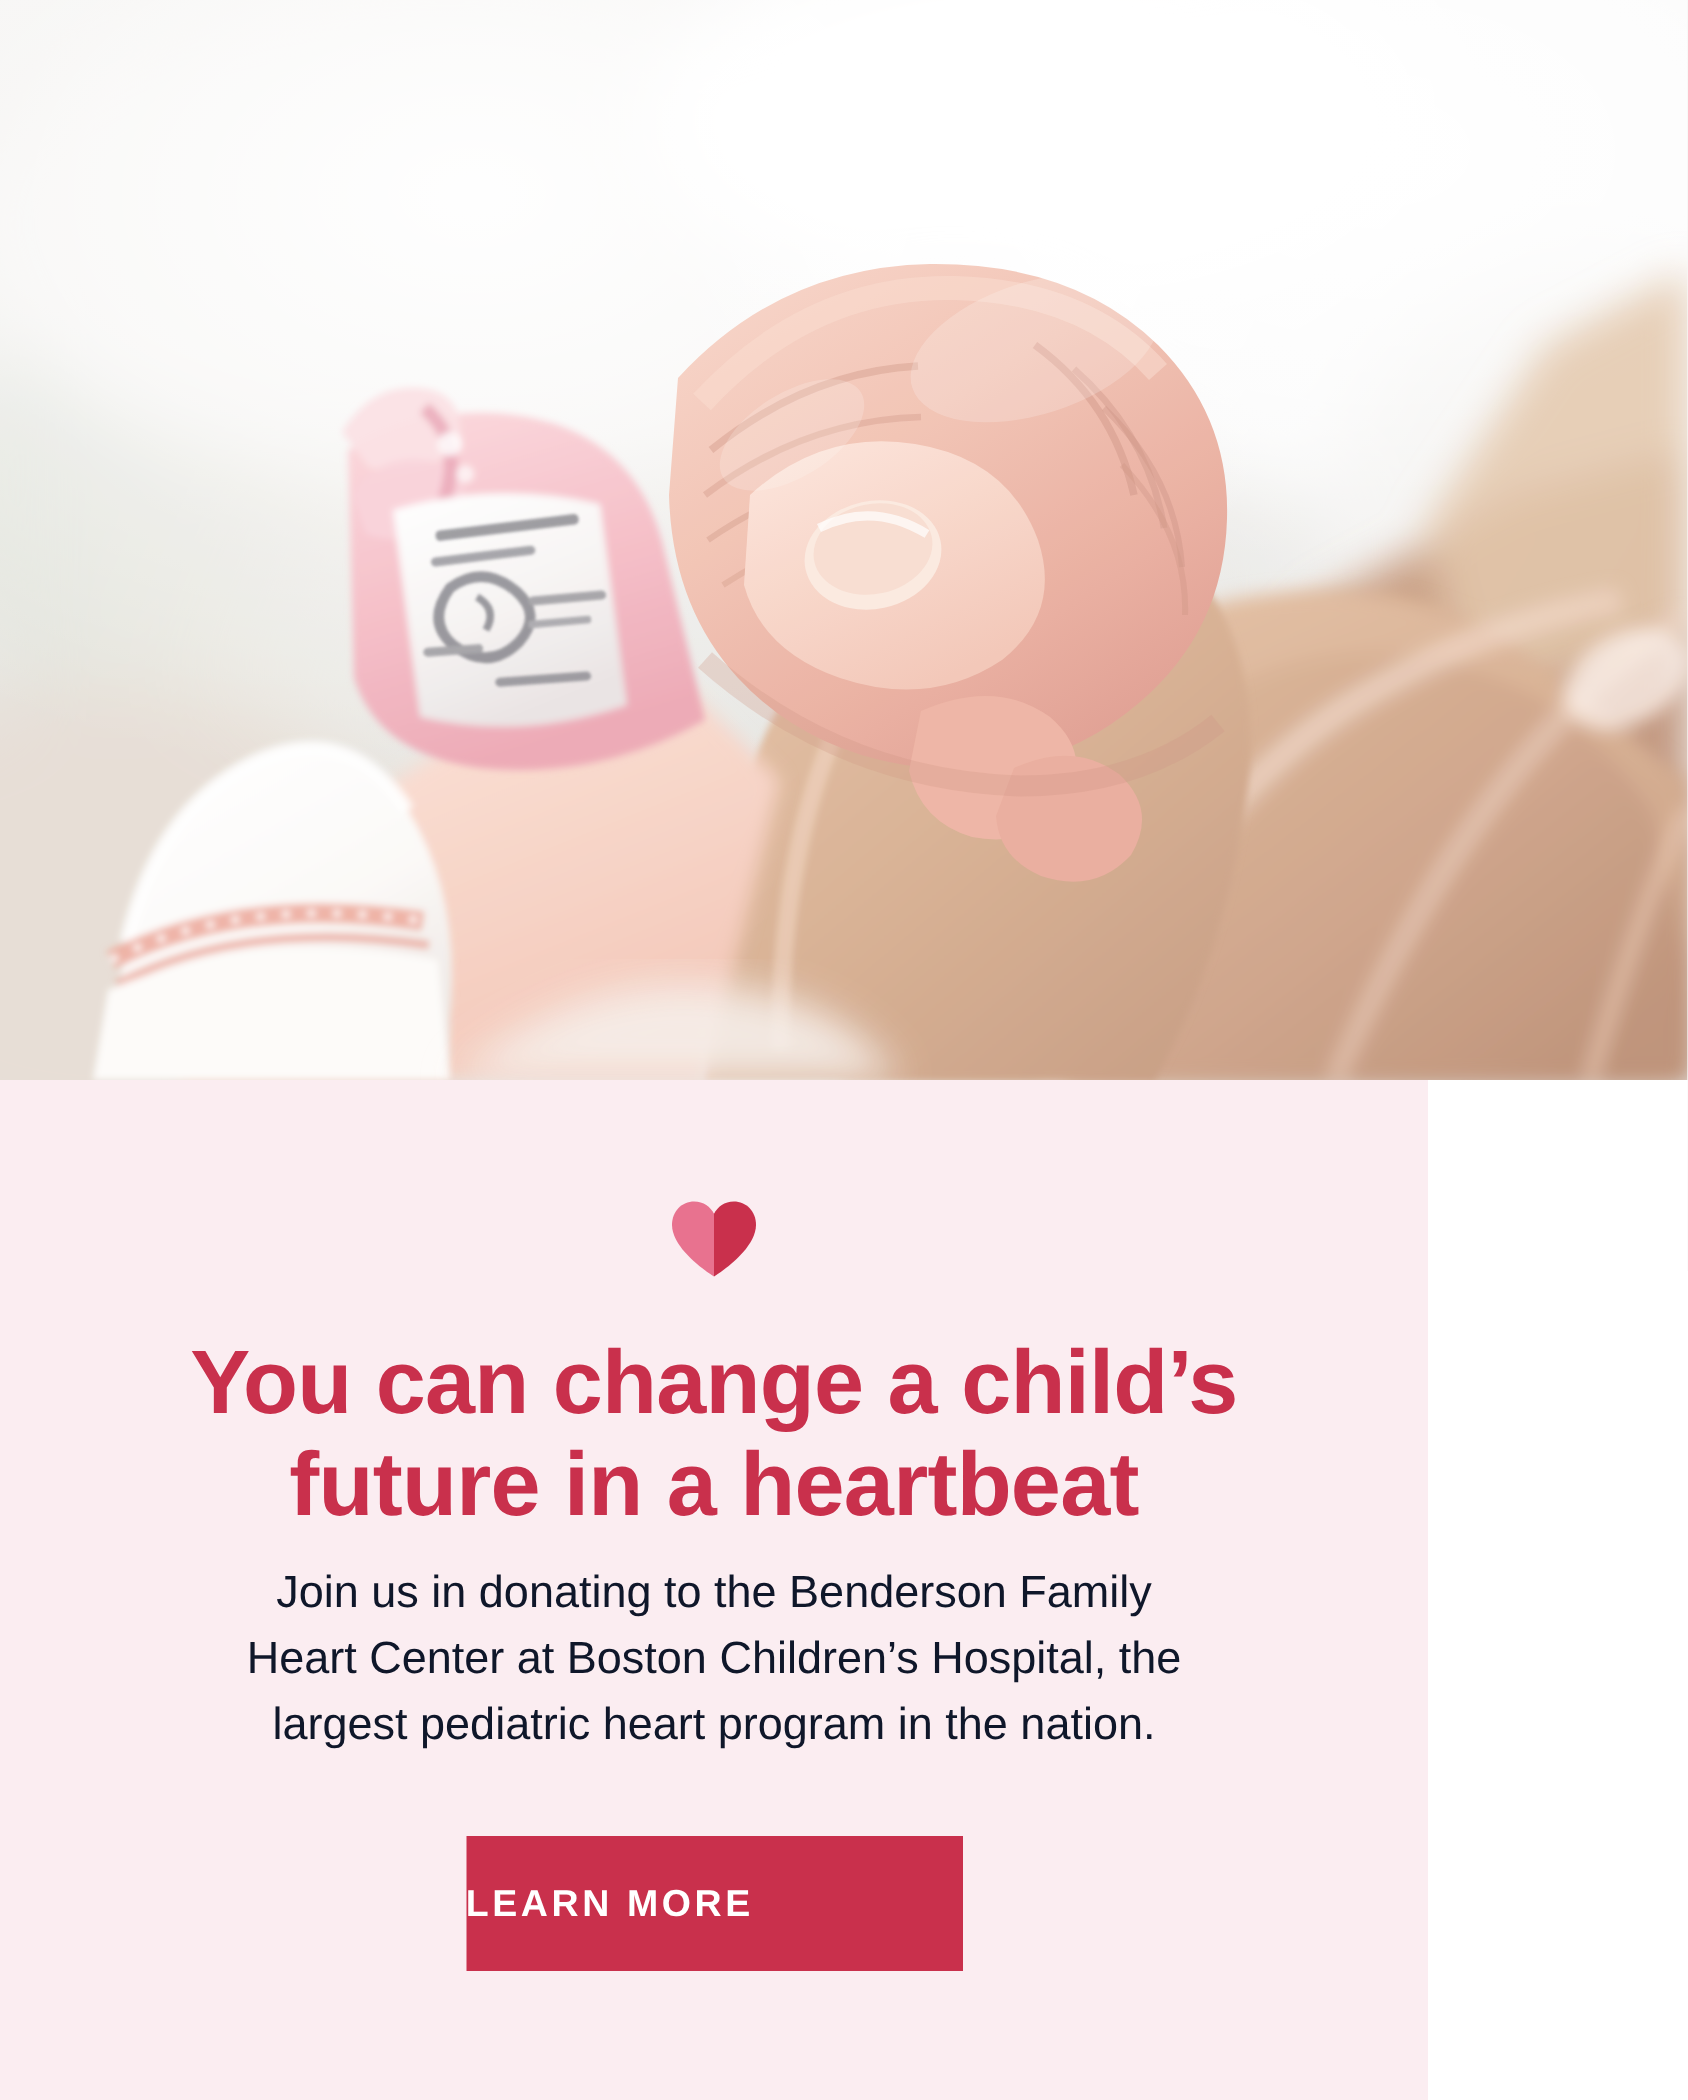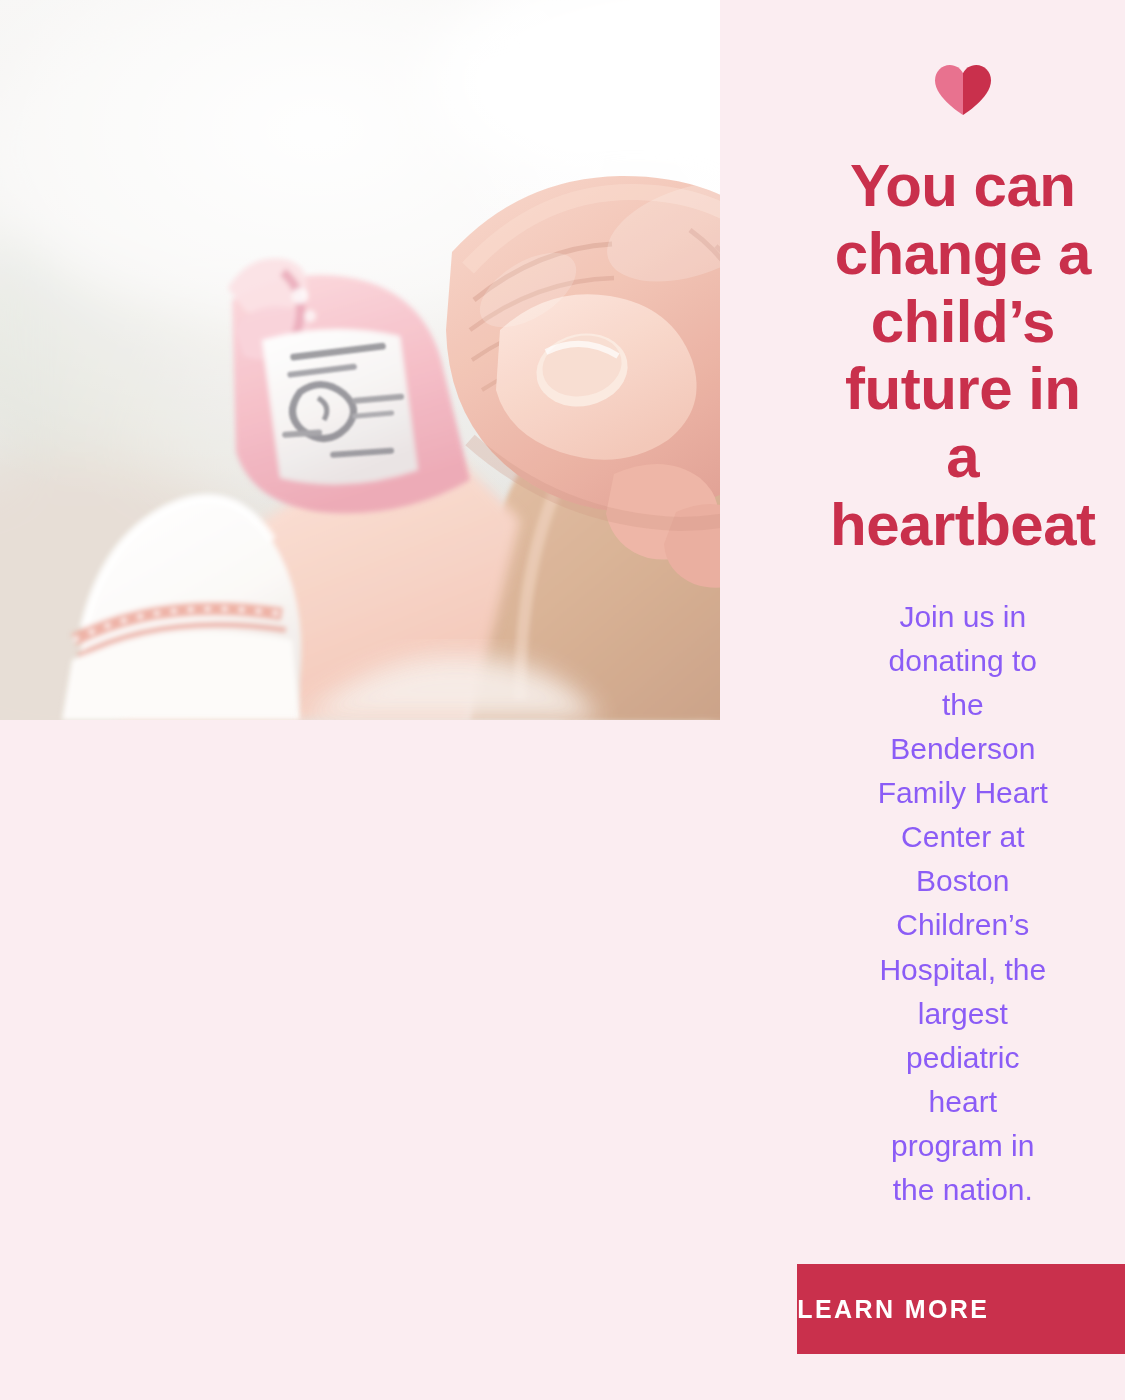--- a/index.html
+++ b/index.html
@@ -10,22 +10,23 @@
     background: #ffffff;
     font-family: "Liberation Sans", sans-serif;
     overflow: hidden;
   }
 
   .promo-card {
     position: relative;
     width: 952px;
     height: 1400px;
     display: flex;
-    flex-direction: row;
+    flex-direction: column;
     background: #fbedf1;
+    gap: 16px;
   }
 
   
   .hero-photo {
     position: relative;
     width: 1125px;
     height: 720px;
     flex: 0 0 720px;
     overflow: hidden;
     background: #efeeec;
@@ -59,25 +60,25 @@
     margin-top: 36px;
     font-size: 60px;
     line-height: 1.13;
     font-weight: 700;
     letter-spacing: -0.5px;
     color: #c9304c;
     padding: 0 110px;
   }
 
   .body-copy {
-    margin-top: 36px;
+    margin-top: 16px;
     font-size: 30px;
     line-height: 1.47;
     font-weight: 400;
-    color: #8b5cf6;
+    color: #0f172a;
     padding: 0 150px;
   }
 
   .cta-wrap {
     margin-top: 52px;
   }
 
   .cta-button {
     display: inline-block;
     width: 331px;

